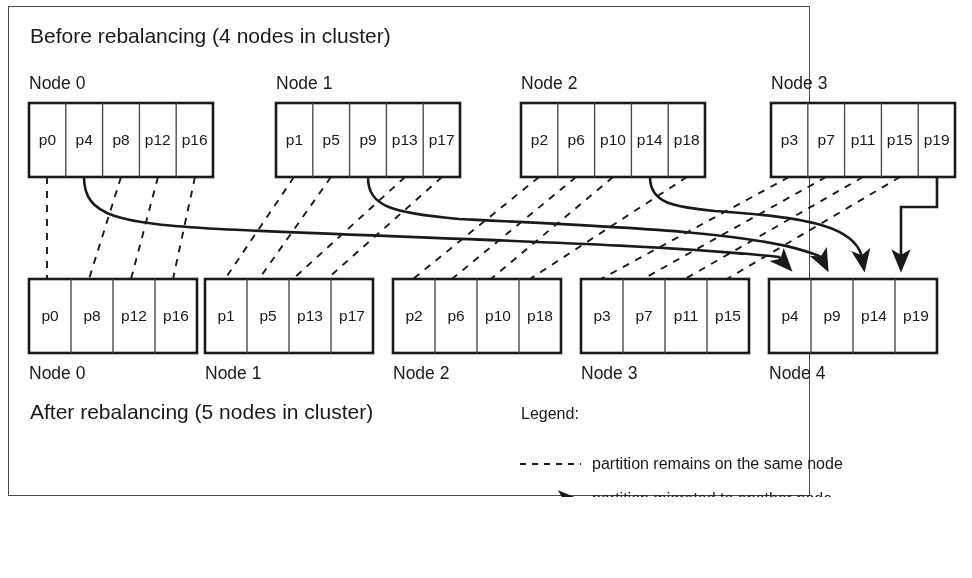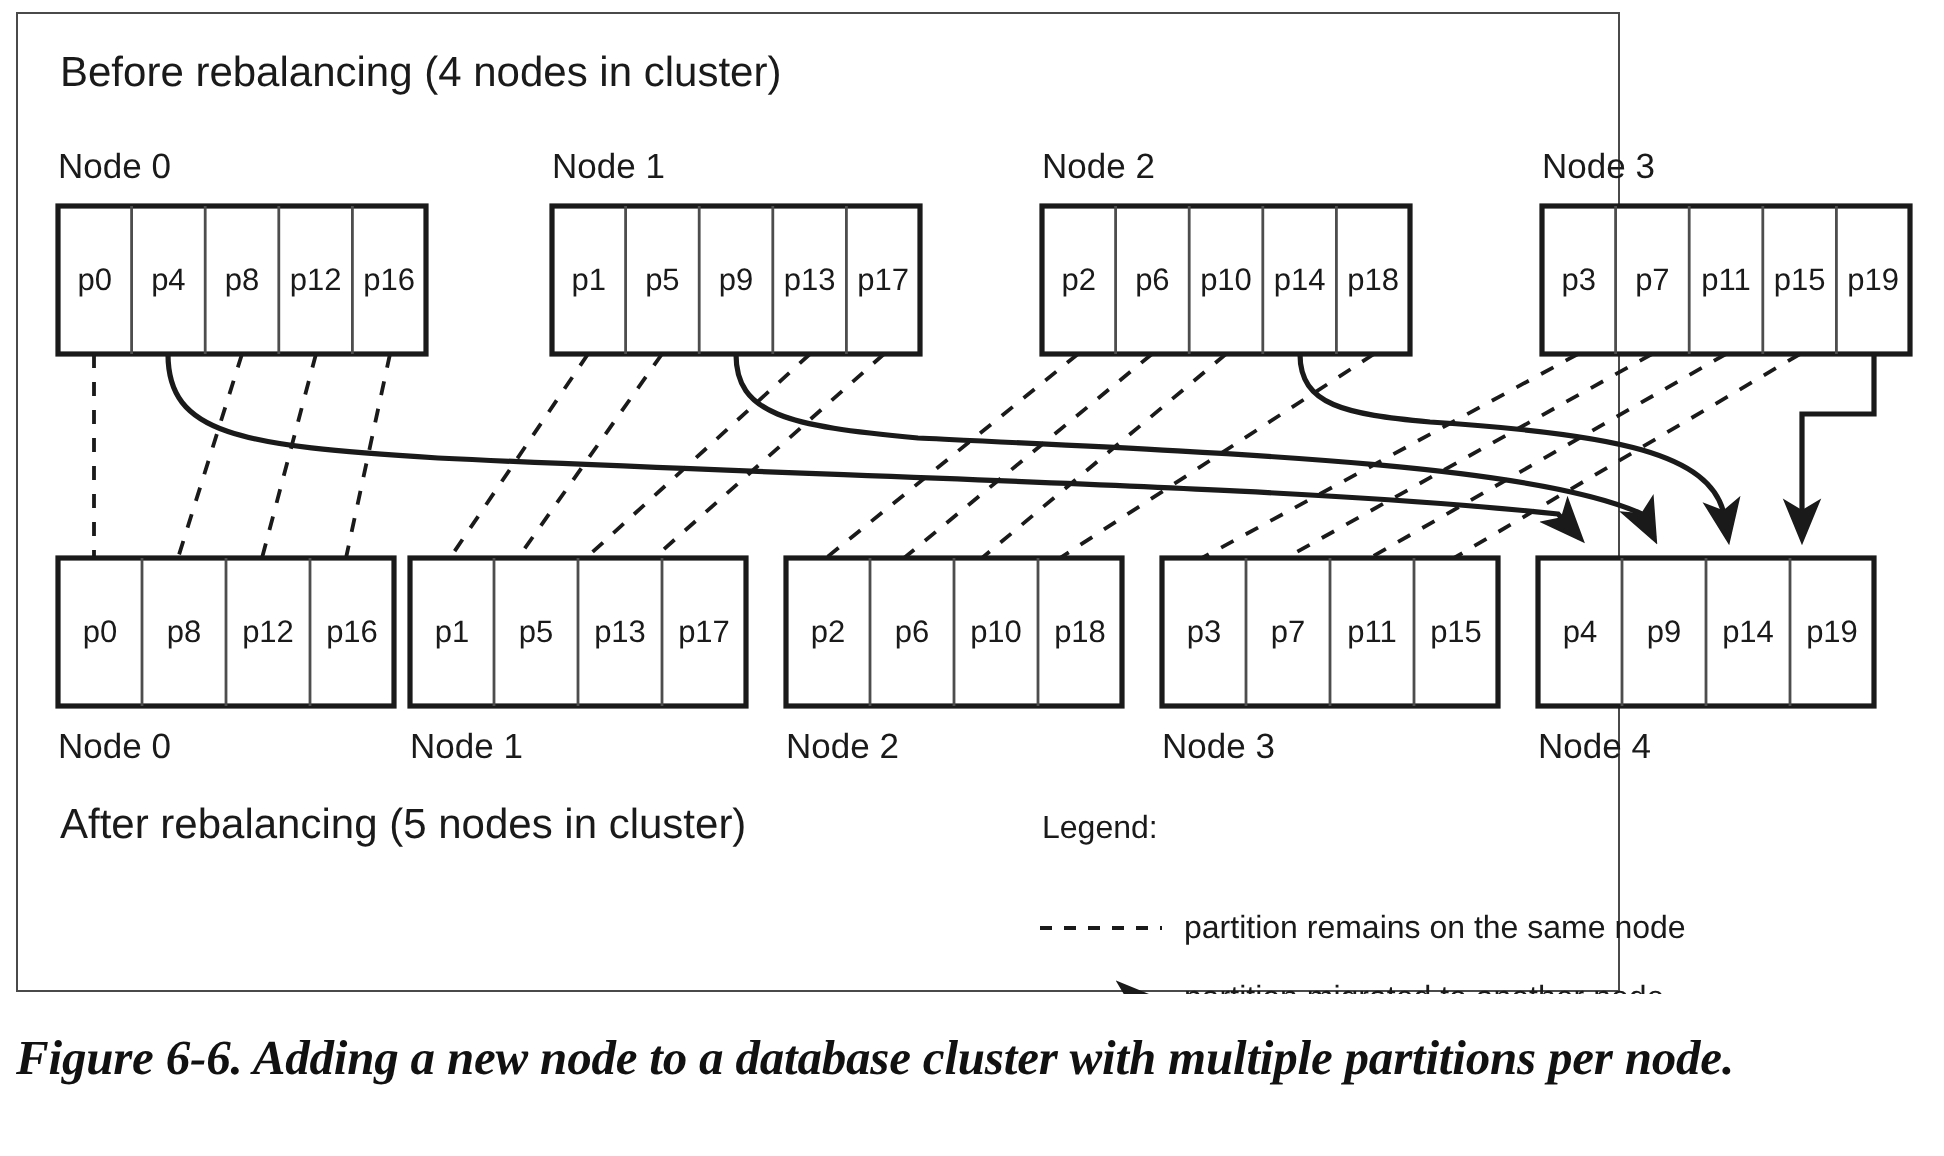--- a/index.html
+++ b/index.html
@@ -268,15 +268,14 @@
 
         <g>
           <line x1="511" y1="492" x2="567" y2="492" stroke="#1a1a1a" stroke-width="2.4" marker-end="url(#arrowhead-legend)"></line>
           <text class="legend-text" x="583" y="497">partition migrated to another node</text>
         </g>
       </g>
 
     </svg>
   </div>
 
-  <div id="caption">Figure 6-6. Adding a new node to a database cluster with multiple partitions per node.</div>
 
 </div>
 
 </body></html>

